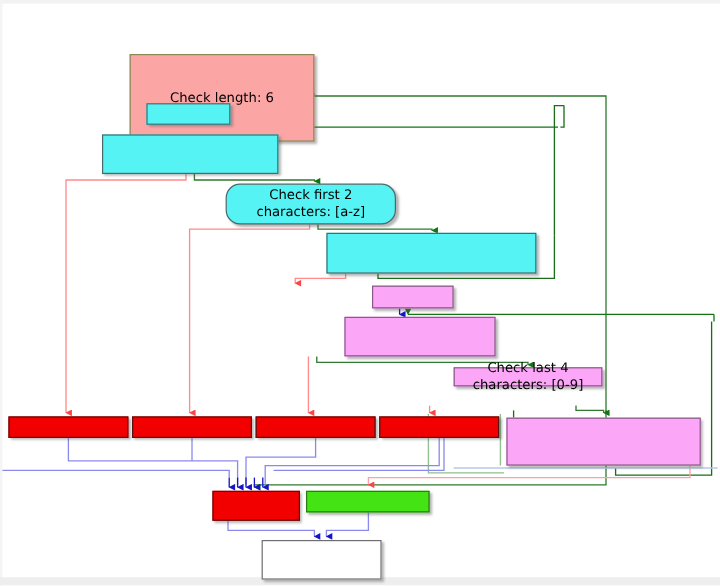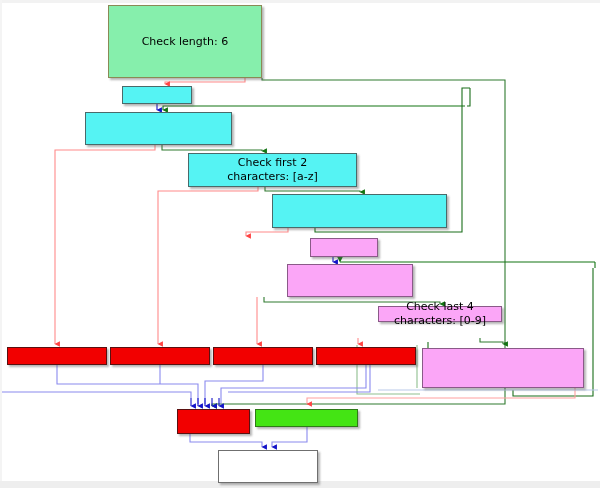--- a/index.html
+++ b/index.html
@@ -30,21 +30,21 @@
     display:flex;
     align-items:center;
     justify-content:center;
     text-align:center;
     line-height:1.25;
     font-size:11px;
     color:#000000;
     white-space:pre-line;
     z-index:3;
   }
-  .n-yellow{background:#86efac;border-color:#8a8a55;}
+  .n-yellow{background:#fca5a5;border-color:#8a8a55;margin-top:40px;}
   .n-cyan{background:#55f3f3;border-color:#4a6a6a;}
   .n-pink{background:#fba6f7;border-color:#8a5a88;}
   .n-red{background:#f20000;border-color:#5a1010;}
   .n-green{background:#44e414;border-color:#2f7a18;}
   .n-white{background:#ffffff;border-color:#6f6f6f;}
 </style>
 </head>
 <body>
 
 <div id="canvas">
@@ -133,21 +133,21 @@
   </div>
 
   <div class="node n-cyan" style="left:122px;top:86px;width:70px;height:18px;">
     <span></span>
   </div>
 
   <div class="node n-cyan" style="left:85px;top:112px;width:147px;height:33px;">
     <span></span>
   </div>
 
-  <div class="node n-cyan" style="left:188px;top:153px;width:169px;height:34px;">
+  <div class="node n-cyan" style="left:188px;top:153px;width:142px;height:34px;border-radius:12px;">
     <span>Check first 2
 characters: [a-z]</span>
   </div>
 
   <div class="node n-cyan" style="left:272px;top:194px;width:175px;height:34px;">
     <span></span>
   </div>
 
   <div class="node n-pink" style="left:310px;top:238px;width:68px;height:19px;">
     <span></span>

